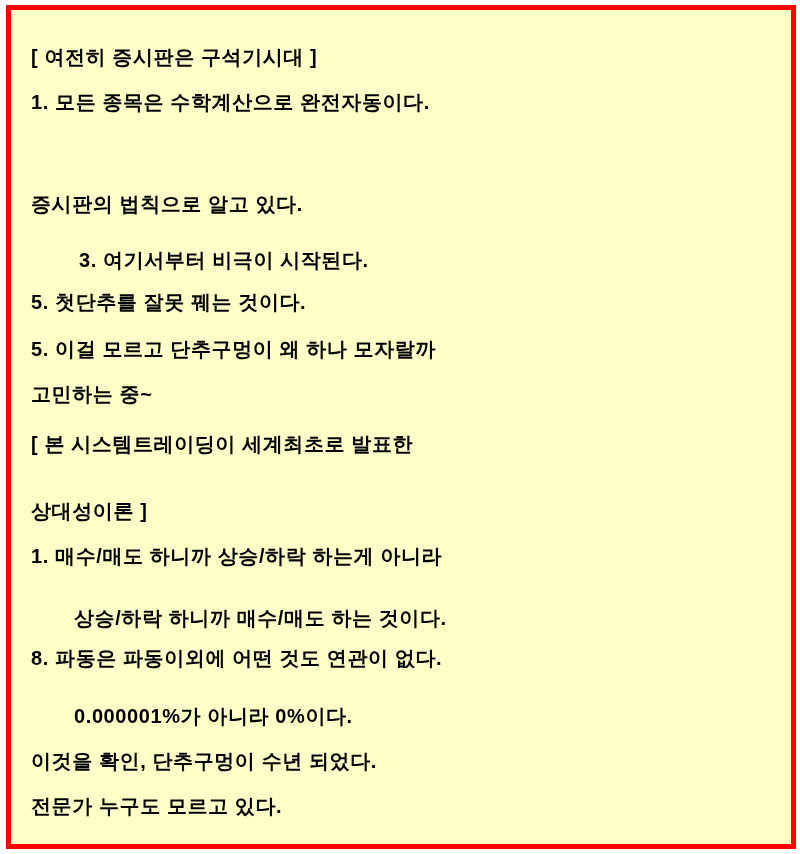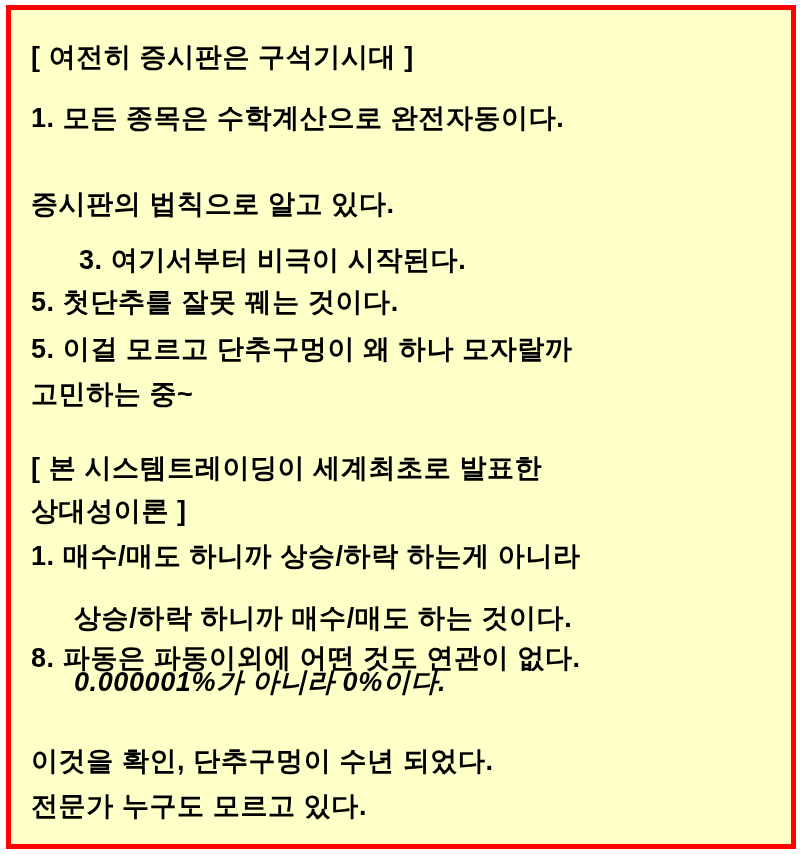--- a/index.html
+++ b/index.html
@@ -20,41 +20,41 @@
       width: 780px;
       height: 834px;
       background: #ffffc8;
       border: 5px solid #ff0000;
     }
     .line {
       position: absolute;
       left: 20px;
       font-family: "Liberation Sans", "DejaVu Sans", sans-serif;
       font-weight: bold;
-      font-size: 27px;
+      font-size: 20px;
       line-height: 34px;
       color: #000000;
       white-space: nowrap;
       letter-spacing: 0.6px;
     }
     .indent { left: 63px; margin-top: 17px; }
   </style>
 </head>
 <body>
 
 <div class="panel">
   <div class="line" style="top:30px;">[ 여전히 증시판은 구석기시대 ]</div>
-  <div class="line" style="top:75px;margin-top:16px;">1. 모든 종목은 수학계산으로 완전자동이다.</div>
+  <div class="line" style="top:75px;">1. 모든 종목은 수학계산으로 완전자동이다.</div>
   <div class="line" style="top:177px;">증시판의 법칙으로 알고 있다.</div>
   <div class="line" style="top:233px;margin-left:48px;">3. 여기서부터 비극이 시작된다.</div>
   <div class="line" style="top:275px;">5. 첫단추를 잘못 꿰는 것이다.</div>
   <div class="line" style="top:322px;">5. 이걸 모르고 단추구멍이 왜 하나 모자랄까</div>
   <div class="line" style="top:367px;">고민하는 중~</div>
 
-  <div class="line" style="top:441px;">[ 본 시스템트레이딩이 세계최초로 발표한</div>
+  <div class="line" style="top:417px;">[ 본 시스템트레이딩이 세계최초로 발표한</div>
   <div class="line" style="top:484px;">상대성이론 ]</div>
   <div class="line" style="top:529px;">1. 매수/매도 하니까 상승/하락 하는게 아니라</div>
   <div class="line indent" style="top:574px;">상승/하락 하니까 매수/매도 하는 것이다.</div>
   <div class="line" style="top:631px;">8. 파동은 파동이외에 어떤 것도 연관이 없다.</div>
-  <div class="line indent" style="top:638px;font-style:italic;">0.000001%가 아니라 0%이다.</div>
+  <div class="line indent" style="top:672px;">0.000001%가 아니라 0%이다.</div>
   <div class="line" style="top:734px;">이것을 확인, 단추구멍이 수년 되었다.</div>
   <div class="line" style="top:779px;">전문가 누구도 모르고 있다.</div>
 </div>
 
 </body></html>

